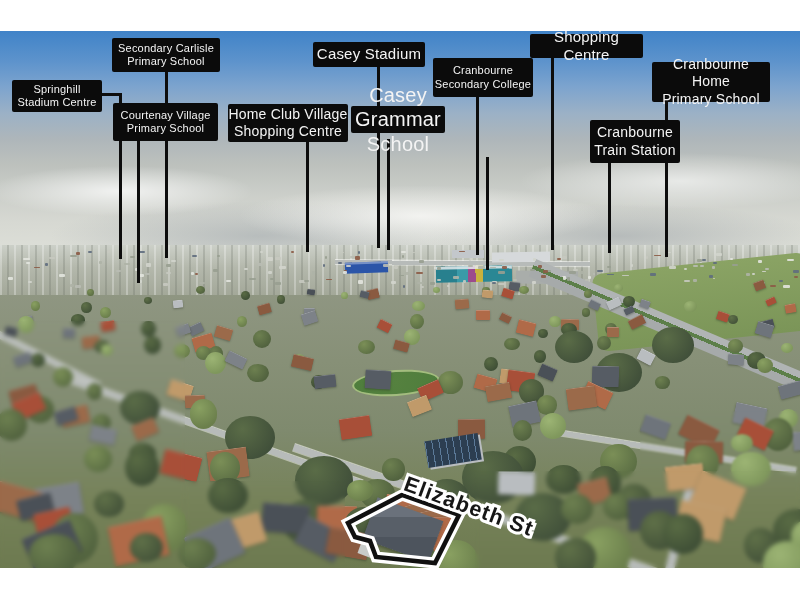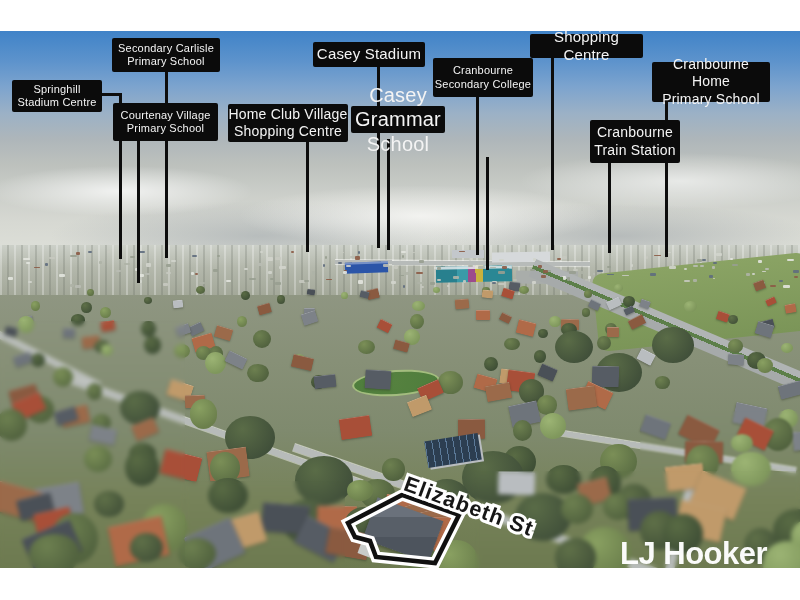--- a/index.html
+++ b/index.html
@@ -514,14 +514,13 @@
   <svg class="outline" width="800" height="537" viewBox="0 0 800 537">
     <polygon points="402,464 459,484 435,532 376,526 370,510 355,506 348,492" fill="none" stroke="#ffffff" stroke-width="11" stroke-linejoin="miter"></polygon>
     <polygon points="402,464 459,484 435,532 376,526 370,510 355,506 348,492" fill="none" stroke="#101010" stroke-width="4.5" stroke-linejoin="miter"></polygon>
   </svg>
 
   <div class="street">
     <span class="halo">Elizabeth St</span>
     <span class="fill">Elizabeth St</span>
   </div>
 
-  <div class="watermark">LJ Hooker</div>
 </div>
 
 </body></html>

